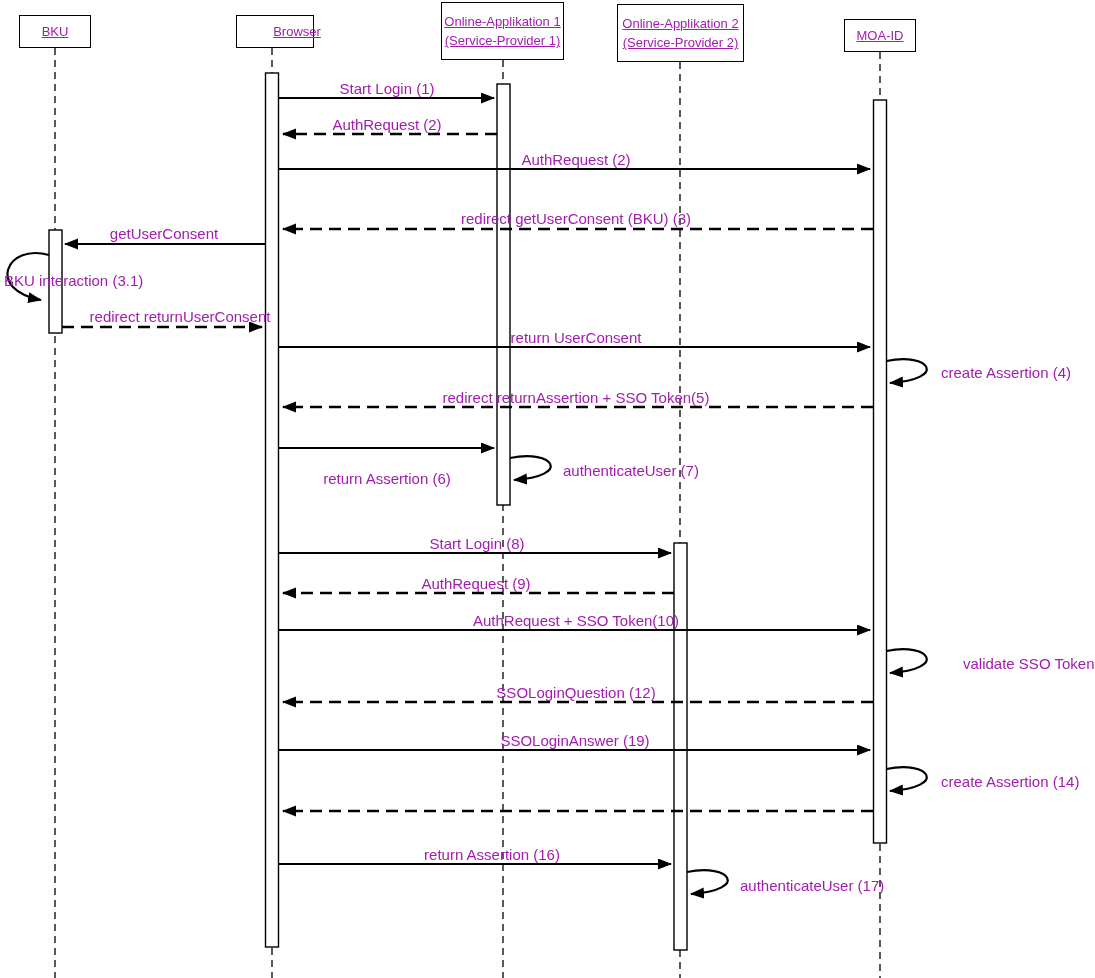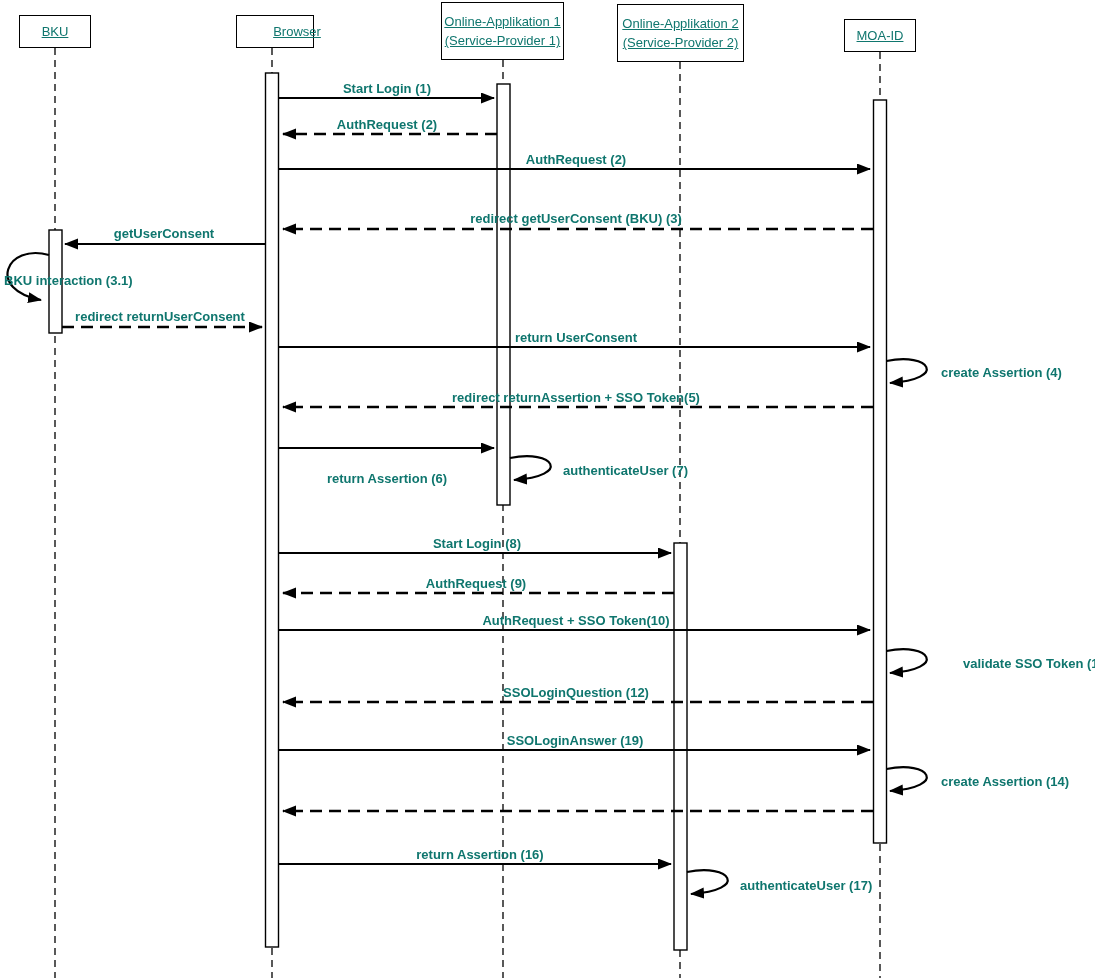--- a/index.html
+++ b/index.html
@@ -1,28 +1,28 @@
 <!DOCTYPE html>
 <html><head>
 <meta charset="utf-8">
 <style>
   html,body{margin:0;padding:0;background:#ffffff;}
   .stage{
     position:relative;width:1095px;height:978px;background:#ffffff;
-    font-family:"Liberation Sans",sans-serif;color:#0f766e;overflow:hidden;
+    font-family:"Liberation Sans",sans-serif;color:#a21caf;overflow:hidden;
   }
   .stage svg{position:absolute;left:0;top:0;}
   .actor{
     position:absolute;border:1.5px solid #000;background:#fff;
     display:flex;flex-direction:column;align-items:center;justify-content:center;
     text-align:center;font-size:13px;line-height:19px;box-sizing:border-box;z-index:3;
   }
   .actor span{text-decoration:underline;white-space:nowrap;}
   .msg{
-    position:absolute;font-size:13px;line-height:16px;white-space:nowrap;z-index:4;font-weight:bold;
+    position:absolute;font-size:15px;line-height:16px;white-space:nowrap;z-index:4;
   }
   .msg.c{transform:translateX(-50%);}
 </style>
 </head>
 <body>
 
 <div class="stage">
 
   <svg width="1095" height="978" viewBox="0 0 1095 978">
     <defs>
@@ -96,29 +96,29 @@
   <div class="actor" style="left:844px;top:19px;width:72px;height:33px;">
     <span>MOA-ID</span>
   </div>
 
   <span class="msg c" style="left:387px;top:81px;">Start Login (1)</span>
   <span class="msg c" style="left:387px;top:117px;">AuthRequest (2)</span>
   <span class="msg c" style="left:576px;top:152px;">AuthRequest (2)</span>
   <span class="msg c" style="left:576px;top:211px;">redirect getUserConsent (BKU) (3)</span>
   <span class="msg c" style="left:164px;top:226px;">getUserConsent</span>
   <span class="msg" style="left:4px;top:273px;">BKU interaction (3.1)</span>
-  <span class="msg c" style="left:160px;top:309px;">redirect returnUserConsent</span>
+  <span class="msg c" style="left:180px;top:309px;">redirect returnUserConsent</span>
   <span class="msg c" style="left:576px;top:330px;">return UserConsent</span>
   <span class="msg" style="left:941px;top:365px;">create Assertion (4)</span>
   <span class="msg c" style="left:576px;top:390px;">redirect returnAssertion + SSO Token(5)</span>
   <span class="msg c" style="left:387px;top:431px;margin-top:40px;">return Assertion (6)</span>
   <span class="msg" style="left:563px;top:463px;">authenticateUser (7)</span>
   <span class="msg c" style="left:477px;top:536px;">Start Login (8)</span>
   <span class="msg c" style="left:476px;top:576px;">AuthRequest (9)</span>
   <span class="msg c" style="left:576px;top:613px;">AuthRequest + SSO Token(10)</span>
   <span class="msg" style="left:963px;top:656px;">validate SSO Token (11)</span>
   <span class="msg c" style="left:576px;top:685px;">SSOLoginQuestion (12)</span>
   <span class="msg c" style="left:575px;top:733px;">SSOLoginAnswer (19)</span>
   <span class="msg" style="left:941px;top:774px;">create Assertion (14)</span>
-  <span class="msg c" style="left:476px;top:847px;padding-left:8px;">return Assertion (16)</span>
+  <span class="msg c" style="left:488px;top:847px;padding-left:8px;">return Assertion (16)</span>
   <span class="msg" style="left:740px;top:878px;">authenticateUser (17)</span>
 
 </div>
 
 </body></html>

